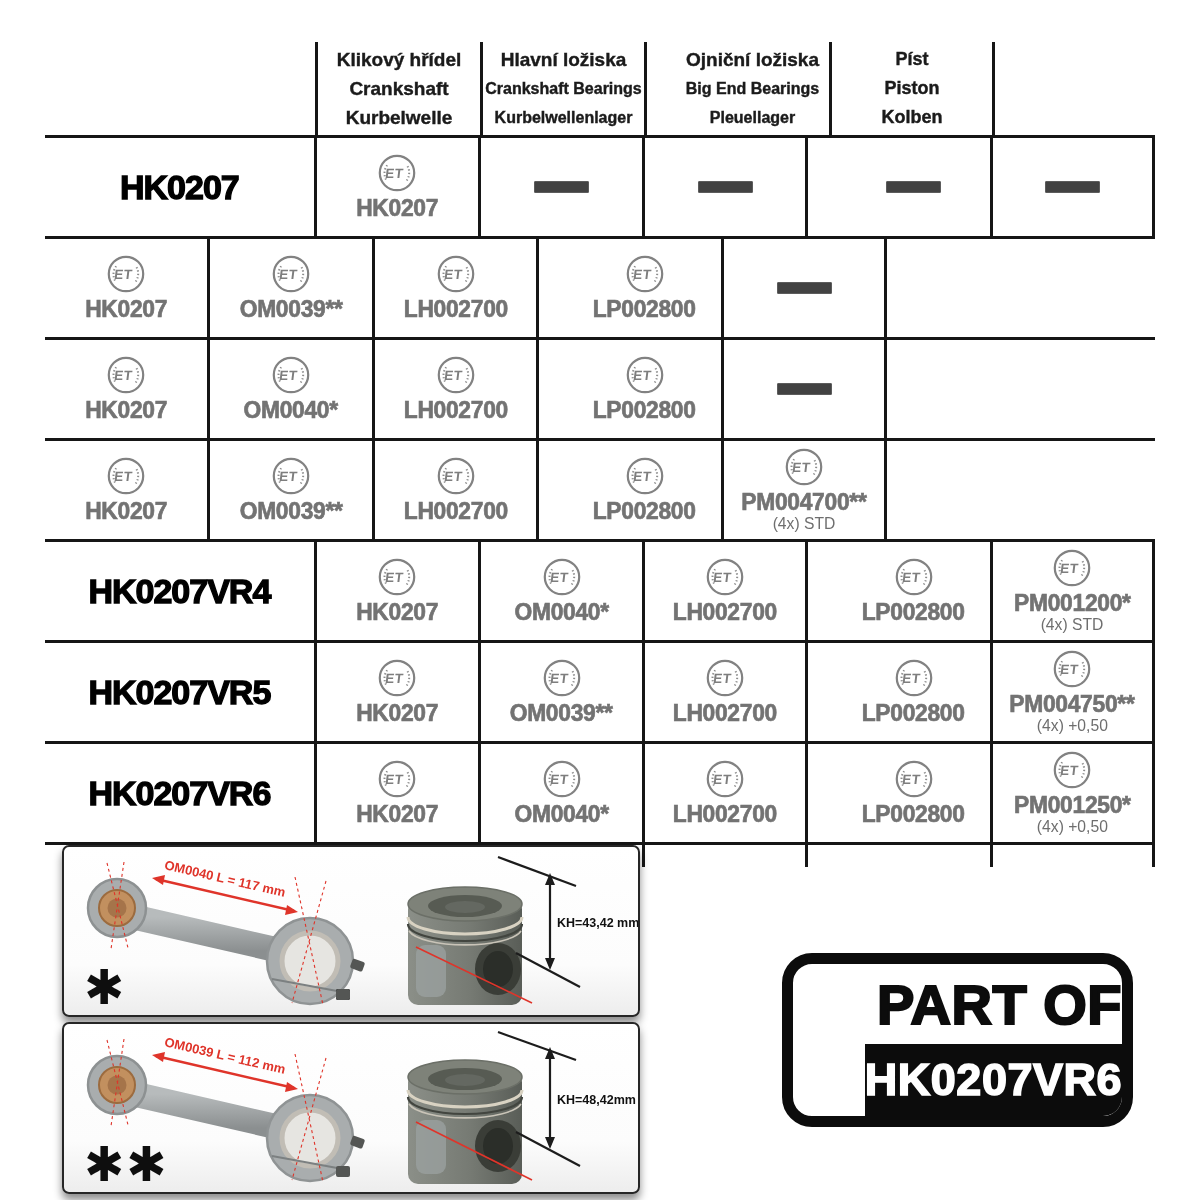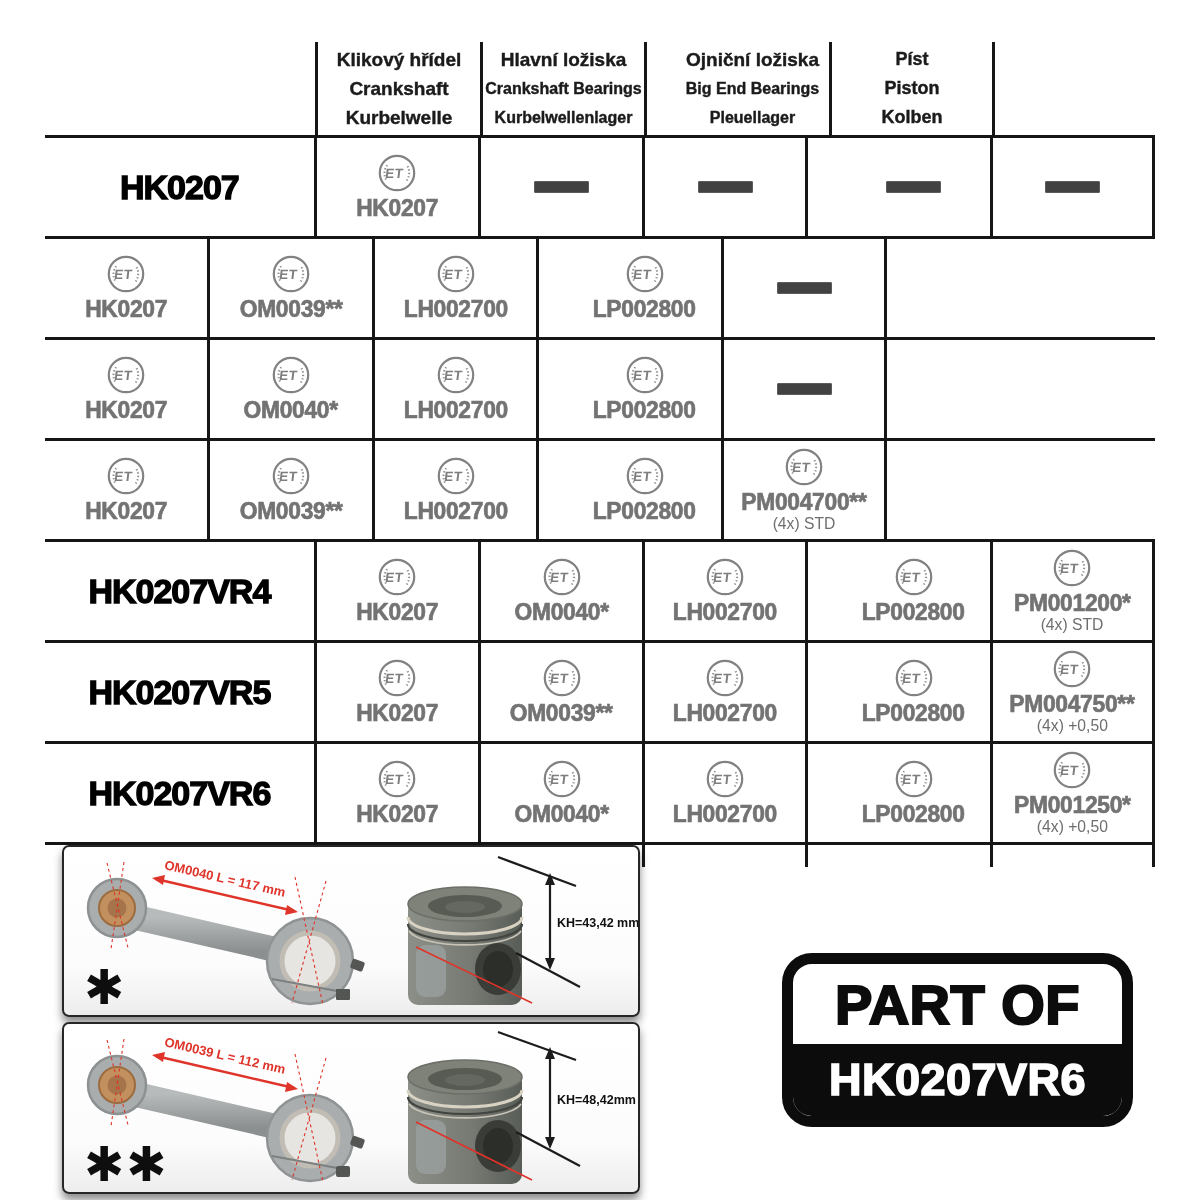--- a/index.html
+++ b/index.html
@@ -34,21 +34,21 @@
          box-shadow:0 6px 9px rgba(0,0,0,0.45);}
   .panel1{top:845px;}
   .panel2{top:1022px;}
   .panel svg{position:absolute;left:0;top:0;}
   .marker{position:absolute;left:20px;bottom:4px;font-size:48px;color:#0e0e0e;
           font-family:"DejaVu Sans",sans-serif;letter-spacing:2px;line-height:1;}
 
   
   .badge{position:absolute;left:782px;top:953px;width:351px;height:174px;box-sizing:border-box;
          border:11px solid #0c0c0c;border-radius:30px;background:#ffffff;overflow:hidden;
-         display:flex;flex-direction:column;}
+         display:flex;flex-direction:column;align-items:flex-end;}
   .badge-top{flex:92;display:flex;align-items:center;justify-content:center;
              font-size:56px;font-weight:700;color:#0c0c0c;-webkit-text-stroke:2.2px #0c0c0c;
              letter-spacing:0.5px;}
   .badge-bottom{flex:82;background:#0c0c0c;display:flex;align-items:center;justify-content:center;
              font-size:45px;font-weight:700;color:#ffffff;-webkit-text-stroke:1.6px #ffffff;
              letter-spacing:0.5px;}
 
   .figtext{font-family:"Liberation Sans",sans-serif;font-weight:700;}
 </style>
 </head>

